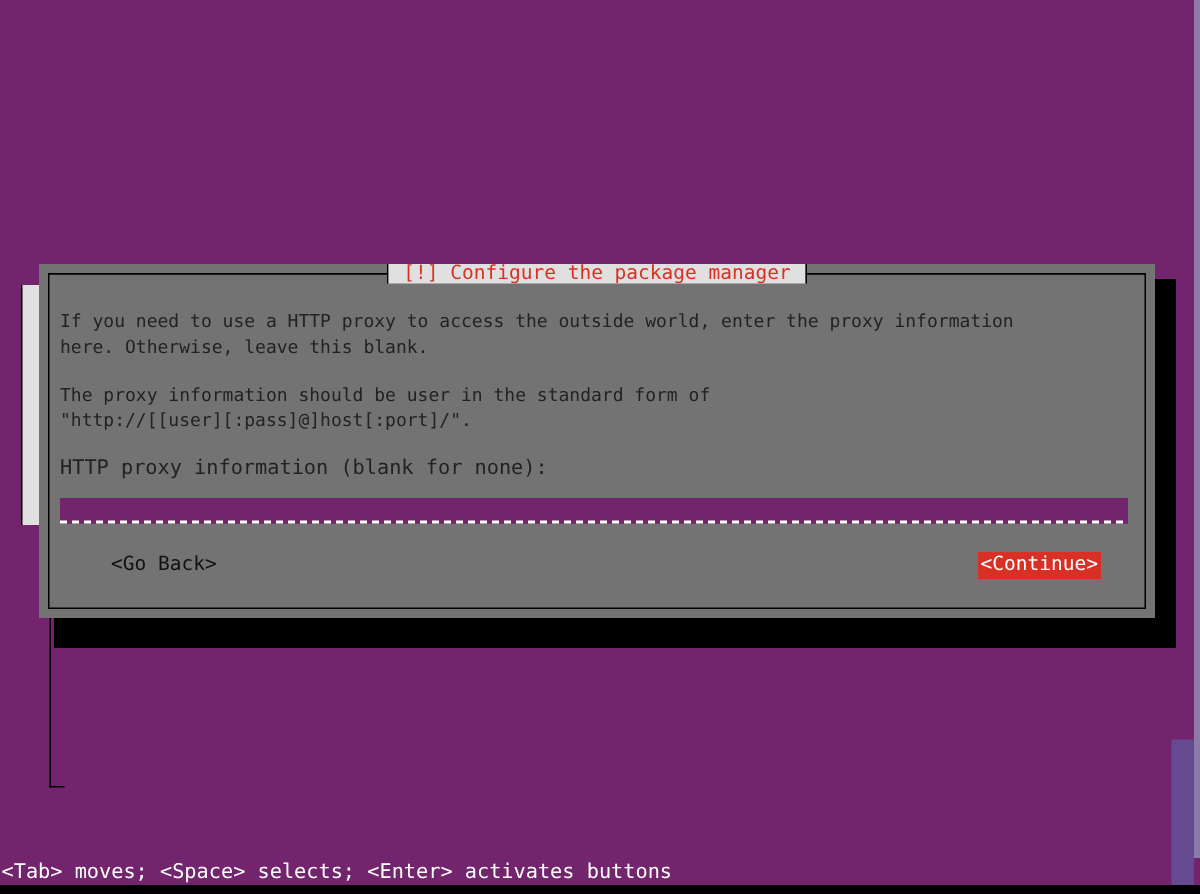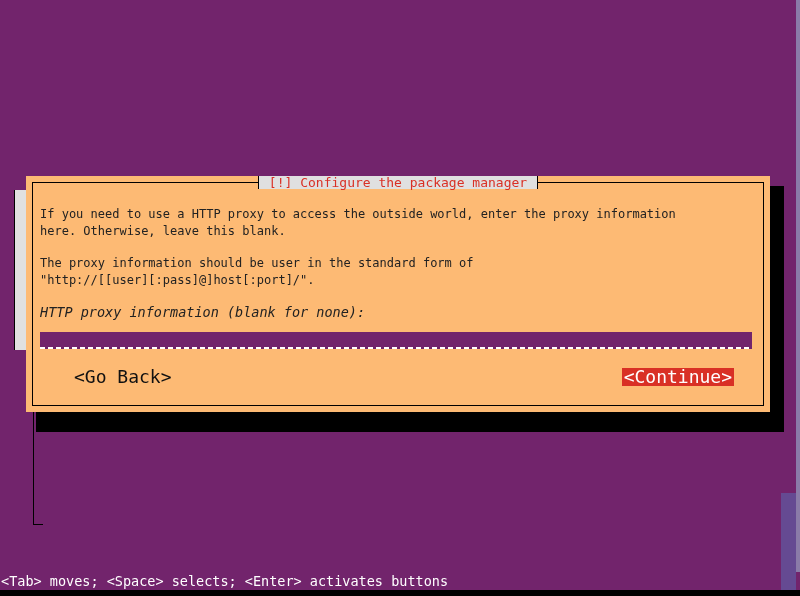--- a/index.html
+++ b/index.html
@@ -75,21 +75,21 @@
     background: #000000;
   }
 
   
   .dialog {
     position: absolute;
     left: 26px;
     top: 176px;
     width: 744px;
     height: 236px;
-    background: #fdba74;
+    background: #737373;
     box-sizing: border-box;
   }
 
   
   .dialog-frame {
     position: absolute;
     left: 6px;
     top: 6px;
     right: 6px;
     bottom: 6px;
@@ -147,21 +147,20 @@
   }
   .para-gap {
     height: 16px;
   }
 
   .prompt-label {
     white-space: pre;
     font-size: 13.5px;
     line-height: 16.5px;
     color: #222222;
-    font-style: italic;
   }
 
   
   .input-row {
     margin-top: 11px;
   }
   .input-field {
     position: relative;
     width: 712px;
     height: 17px;
@@ -194,21 +193,21 @@
   
   .buttons {
     position: relative;
     margin-top: 19px;
     height: 18px;
   }
   .btn {
     position: absolute;
     top: 0;
     white-space: pre;
-    font-size: 18px;
+    font-size: 13px;
     line-height: 18px;
     padding: 0 2px;
   }
   .btn-back {
     left: 32px;
     color: #111111;
     background: transparent;
   }
   .btn-continue {
     right: 22px;

